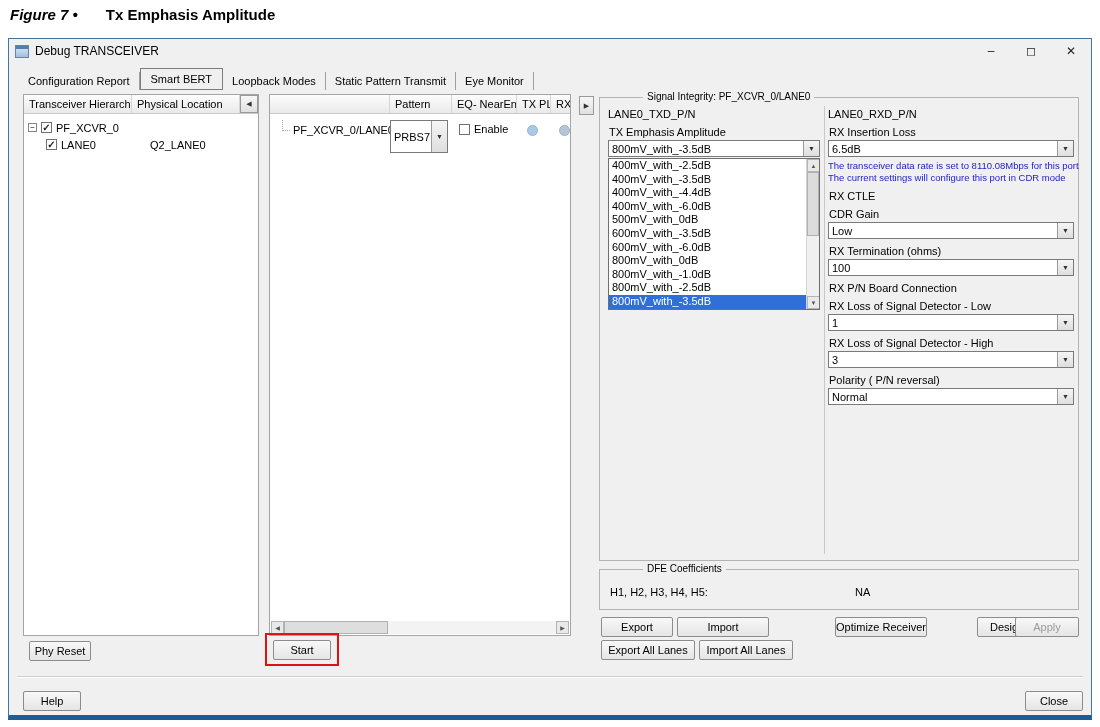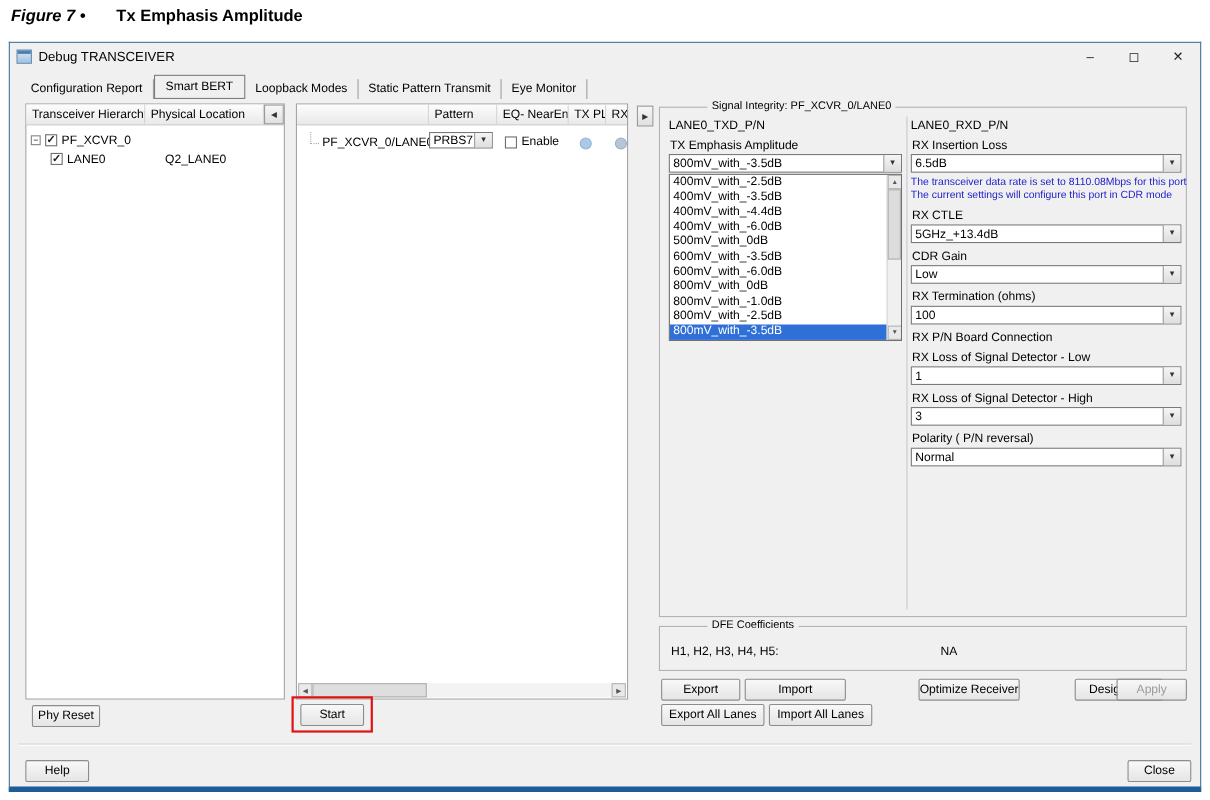--- a/index.html
+++ b/index.html
@@ -36,21 +36,21 @@
   .trow { height:17px; display:flex; align-items:center; position:relative; }
   .trow.indent { padding-left:18px; }
   .expander { width:9px; height:9px; border:1px solid #848484; background:#fff; font-size:8px; line-height:7px; text-align:center; margin-right:4px; flex:none; }
   .cb { width:11px; height:11px; border:1px solid #707070; background:#fff; font-size:10px; line-height:10px; text-align:center; font-weight:bold; color:#222; margin-right:4px; flex:none; }
   .loc { position:absolute; left:122px; }
 
   
   .bert-row { position:relative; height:22px; margin-top:6px; font-size:11px; }
   .branch { position:absolute; left:12px; top:0; width:8px; height:11px; border-left:1px dotted #aaa; border-bottom:1px dotted #aaa; }
   .lane-label { position:absolute; left:23px; top:4px; white-space:nowrap; }
-  .combo { height:15px; border:1px solid #7a7a7a; background:#fff; display:flex; align-items:center; font-size:11px; }
+  .combo { height:33px; border:1px solid #7a7a7a; background:#fff; display:flex; align-items:center; font-size:11px; }
   .combo-val { flex:1; padding-left:3px; white-space:nowrap; overflow:hidden; }
   .combo-btn { width:16px; height:100%; border-left:1px solid #9a9a9a; background:linear-gradient(#f5f5f5,#dedede); display:flex; align-items:center; justify-content:center; font-size:7px; color:#333; flex:none; }
   .pattern-combo { position:absolute; left:120px; top:0; width:58px; }
   .enable { position:absolute; left:189px; top:3px; display:flex; align-items:center; gap:4px; }
   .dot { position:absolute; top:5px; width:11px; height:11px; border-radius:50%; }
   .dot1 { left:257px; background:#a9c9e6; border:1px solid #92b4d3; }
   .dot2 { left:289px; background:#b6c6d6; border:1px solid #9cb0c2; }
 
   
   .hscroll { position:absolute; left:1px; right:1px; bottom:1px; height:13px; background:#f3f3f3; display:flex; }
@@ -225,24 +225,20 @@
         <span class="combo-val">6.5dB</span>
         <span class="combo-btn">▼</span>
       </div>
 
       <div class="notice">
         <div>The transceiver data rate is set to 8110.08Mbps for this port</div>
         <div>The current settings will configure this port in CDR mode</div>
       </div>
 
       <div class="f-label">RX CTLE</div>
-      <div class="combo">
-        <span class="combo-val">5GHz_+13.4dB</span>
-        <span class="combo-btn">▼</span>
-      </div>
 
       <div class="f-label">CDR Gain</div>
       <div class="combo">
         <span class="combo-val">Low</span>
         <span class="combo-btn">▼</span>
       </div>
 
       <div class="f-label">RX Termination (ohms)</div>
       <div class="combo">
         <span class="combo-val">100</span>

